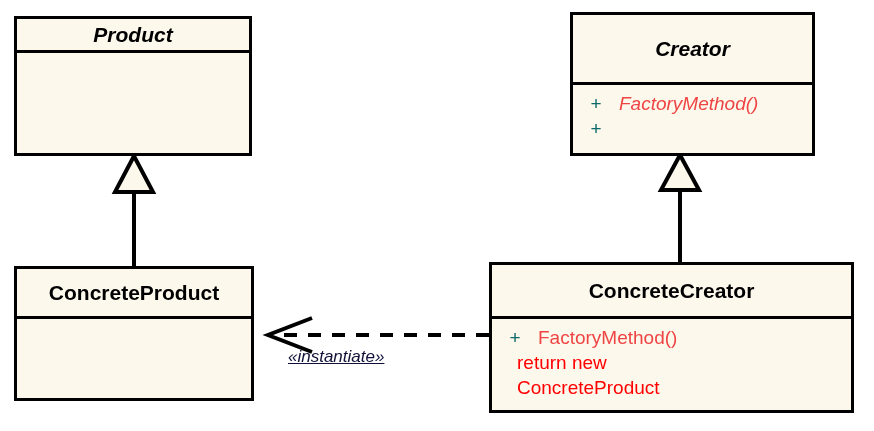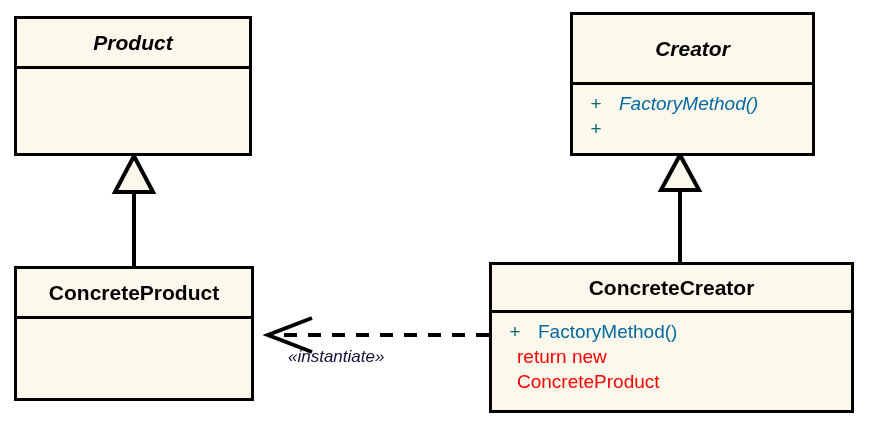--- a/index.html
+++ b/index.html
@@ -59,62 +59,63 @@
   .vis-marker {
     display: inline-block;
     width: 46px;
     text-align: center;
     font-size: 19px;
     color: #0b6b6b;
     flex: 0 0 auto;
   }
   .member-name {
     font-size: 19px;
-    color: #0369a1;
+    color: #ef4444;
     white-space: nowrap;
   }
   .member-name.abstract {
     font-style: italic;
   }
   .note-line {
     font-size: 19px;
     color: #ff0000;
     line-height: 25px;
     padding-left: 25px;
     white-space: nowrap;
   }
 
   
   #box-product        { left: 14px;  top: 16px;  width: 238px; height: 140px; }
-  #box-product .class-name-compartment { height: 50px; }
+  #box-product .class-name-compartment { height: 34px; }
 
   #box-creator        { left: 570px; top: 12px;  width: 245px; height: 144px; }
   #box-creator .class-name-compartment { height: 70px; }
 
   #box-concrete-product { left: 14px;  top: 266px; width: 240px; height: 135px; }
   #box-concrete-product .class-name-compartment { height: 50px; }
 
   #box-concrete-creator { left: 489px; top: 262px; width: 365px; height: 151px; }
-  #box-concrete-creator .class-name-compartment { height: 48px; }
+  #box-concrete-creator .class-name-compartment { height: 54px; }
 
   
   .connector-svg {
     position: absolute;
     left: 0;
     top: 0;
     width: 874px;
     height: 431px;
     pointer-events: none;
   }
   .stereotype-label {
     position: absolute;
     font-size: 17px;
     font-style: italic;
     color: #101038;
     white-space: nowrap;
+    text-decoration: underline;
   }
   #label-instantiate { left: 288px; top: 347px; }
 </style>
 </head>
 <body>
 
 <div id="diagram">
 
   <svg class="connector-svg" viewBox="0 0 874 431" xmlns="http://www.w3.org/2000/svg">
 

